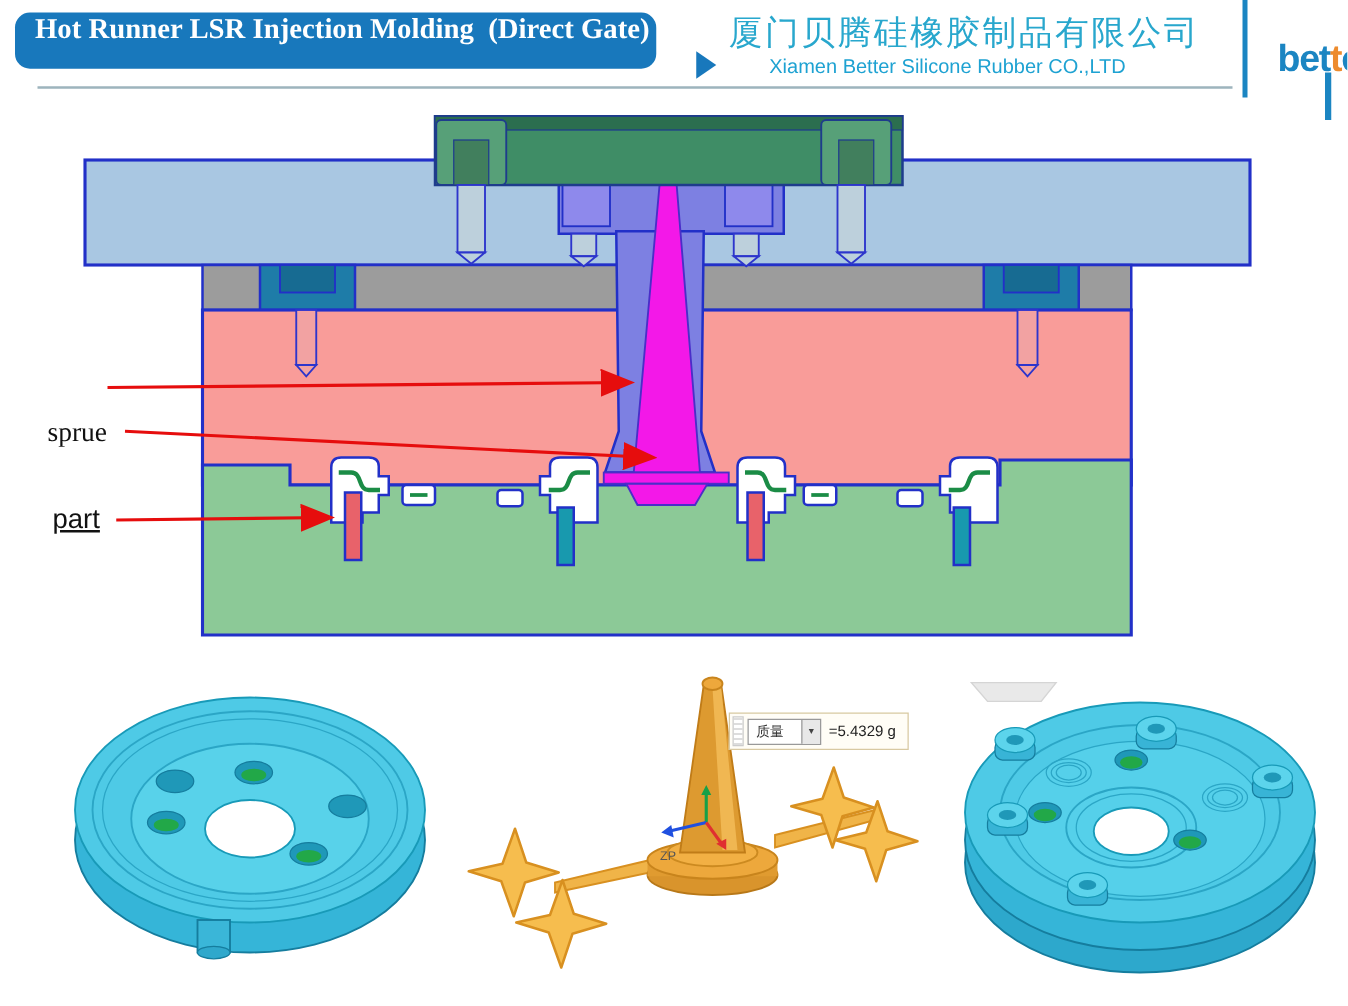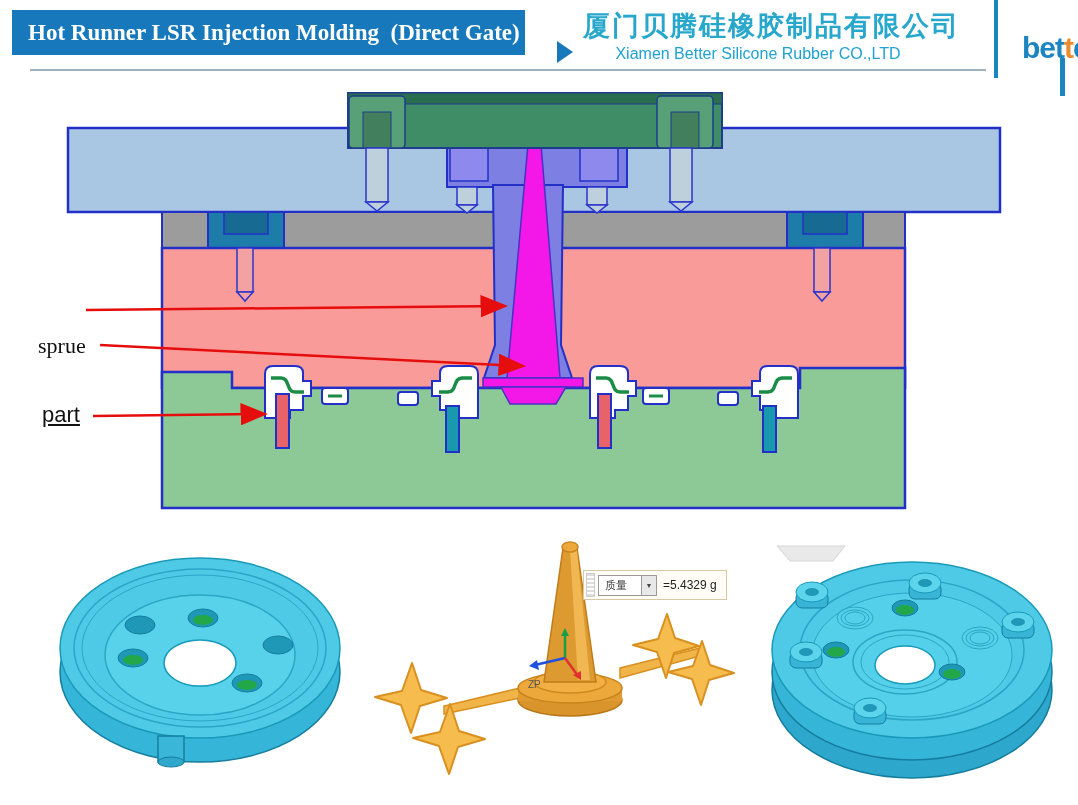--- a/index.html
+++ b/index.html
@@ -1,27 +1,27 @@
 <!DOCTYPE html>
 <html><head>
 <meta charset="utf-8">
 <style>
   html,body{margin:0;padding:0;background:#fff;}
   .stage{position:relative;width:1078px;height:805px;background:#fff;overflow:hidden;
          font-family:"Liberation Sans",sans-serif;}
   
   .title-bar{position:absolute;left:12px;top:10px;width:513px;height:45px;
-             background:#1878bc;display:flex;align-items:center;}
+             background:#1878bc;display:flex;align-items:flex-start;border-radius:12px;}
   .title-bar span{color:#fff;font-family:"Liberation Serif",serif;font-weight:bold;
                   font-size:23px;padding-left:16px;white-space:pre;}
   .title-chevron{position:absolute;left:557px;top:41px;width:0;height:0;
                  border-left:16px solid #1878bc;border-top:11px solid transparent;
                  border-bottom:11px solid transparent;}
   .company-cn{position:absolute;left:583px;top:8px;width:320px;text-align:center;
-              color:#28a7cd;font-weight:bold;font-size:27px;letter-spacing:2px;white-space:nowrap;}
+              color:#28a7cd;font-weight:normal;font-size:27px;letter-spacing:2px;white-space:nowrap;}
   .company-en{position:absolute;left:578px;top:45px;width:360px;text-align:center;
               color:#1ea2d2;font-weight:normal;font-size:16px;white-space:nowrap;}
   .hdr-divider{position:absolute;left:30px;top:69px;width:956px;height:0;
                border-top:2px solid #9db4bd;}
   .logo-line{position:absolute;left:994px;top:0;width:4px;height:78px;background:#1b85c2;}
   .logo-word{position:absolute;left:1022px;top:31px;font-size:30px;font-weight:bold;
              letter-spacing:-1px;color:#1b85c2;white-space:nowrap;}
   .logo-word .orange{color:#ed8b2d;}
   .logo-tail{position:absolute;left:1060px;top:58px;width:5px;height:38px;background:#1b85c2;}
   

